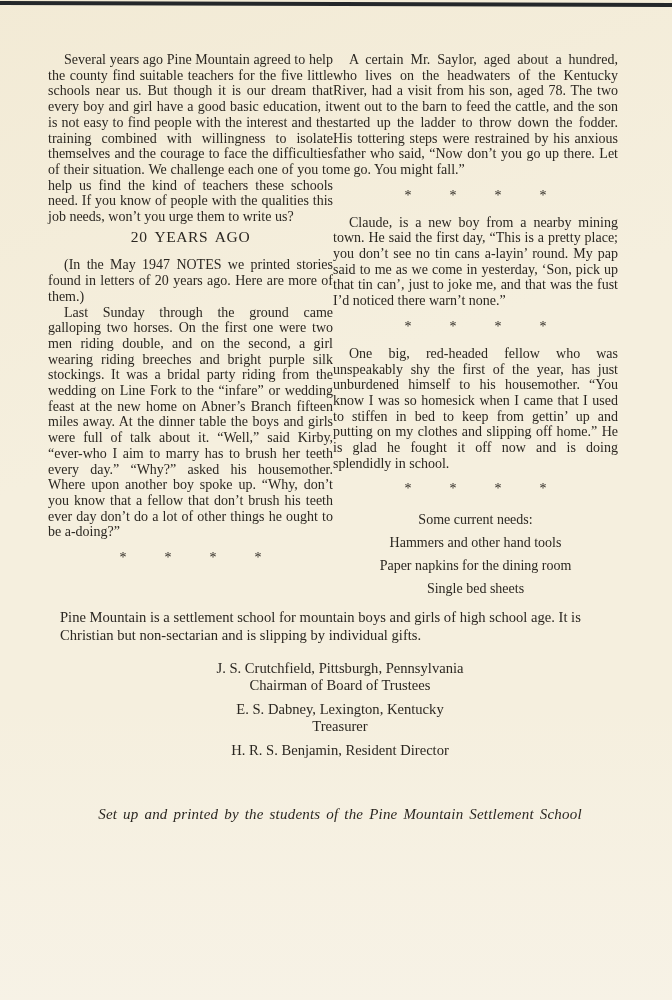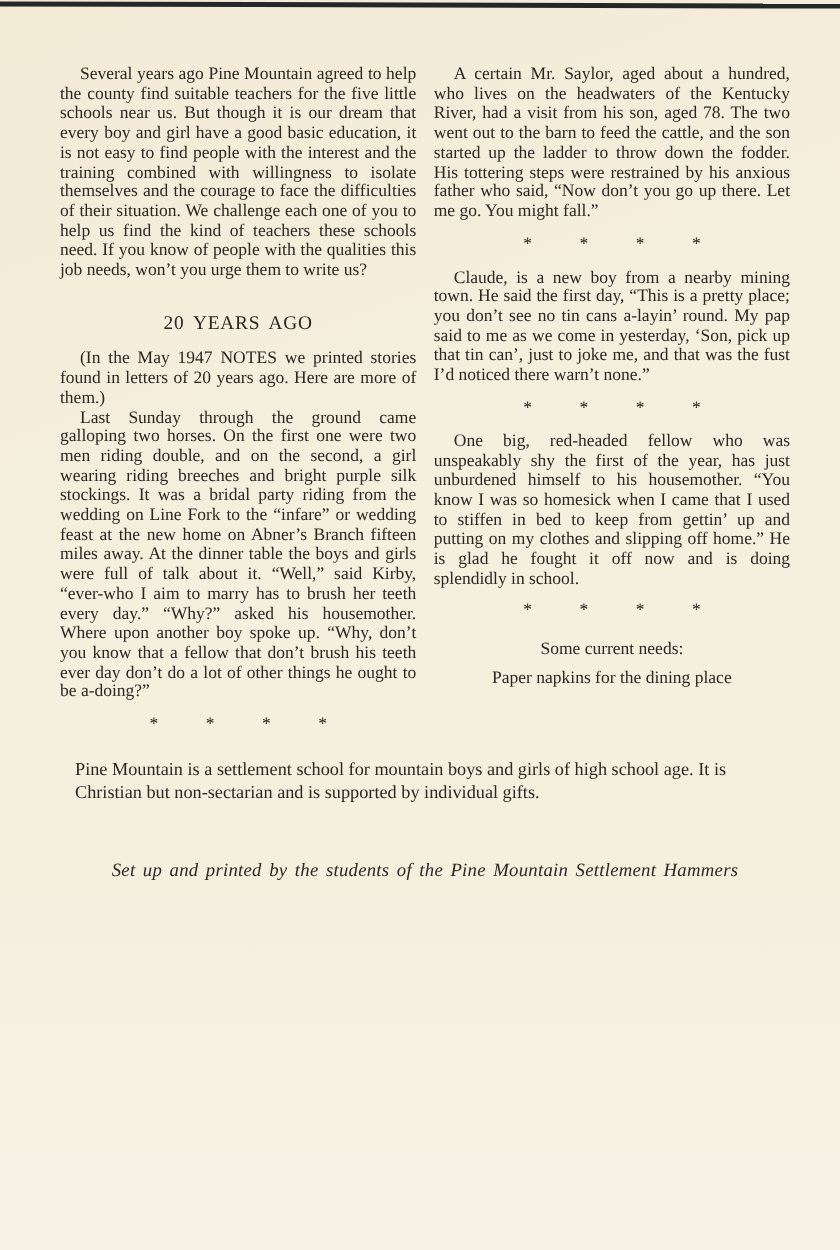--- a/index.html
+++ b/index.html
@@ -23,35 +23,35 @@
     background: #24272a;
     transform: rotate(0.15deg);
   }
   .content {
     position: absolute;
     top: 0; left: 0;
     width: 672px;
     box-sizing: border-box;
     padding: 52px 40px 0 48px;
   }
-  .columns { display: flex; gap: 14px; }
+  .columns { display: flex; }
   .col {
     width: 285px;
     text-align: justify;
     font-size: 14px;
     line-height: 15.7px;
   }
   p.para { margin: 0; text-indent: 16px; }
   .heading {
     font-size: 15.5px;
     font-weight: normal;
     text-align: center;
     letter-spacing: 0.6px;
     word-spacing: 3px;
-    margin: 26px 0 13px;
+    margin: 4px 0 13px;
   }
   .stars {
     display: flex;
     justify-content: space-between;
     width: 142px;
     margin: 11px auto 12px;
     font-size: 14px;
     line-height: 14px;
     text-align: center;
   }
@@ -116,25 +116,40 @@
         </div>
         <p class="para">One big, red-headed fellow who was unspeakably shy the first of the year, has just unburdened himself to his housemother. “You know I was so homesick when I came that I used to stiffen in bed to keep from gettin’ up and putting on my clothes and slipping off home.” He is glad he fought it off now and is doing splendidly in school.</p>
         <div class="stars">
           <span>*</span>
           <span>*</span>
           <span>*</span>
           <span>*</span>
         </div>
         <div class="needs">
           <p>Some current needs:</p>
-          <p>Paper napkins for the dining place</p>
+          <p>Hammers and other hand tools</p>
+          <p>Paper napkins for the dining room</p>
+          <p>Single bed sheets</p>
         </div>
       </div>
 
     </div>
 
     <div class="footer">
-      <p class="about">Pine Mountain is a settlement school for mountain boys and girls of high school age. It is Christian but non-sectarian and is supported by individual gifts.</p>
-      <p class="colophon">Set up and printed by the students of the Pine Mountain Settlement Hammers</p>
+      <p class="about">Pine Mountain is a settlement school for mountain boys and girls of high school age. It is Christian but non-sectarian and is slipping by individual gifts.</p>
+      <div class="officers">
+        <div class="officer">
+          <p>J. S. Crutchfield, Pittsburgh, Pennsylvania</p>
+          <p>Chairman of Board of Trustees</p>
+        </div>
+        <div class="officer">
+          <p>E. S. Dabney, Lexington, Kentucky</p>
+          <p>Treasurer</p>
+        </div>
+        <div class="officer">
+          <p>H. R. S. Benjamin, Resident Director</p>
+        </div>
+      </div>
+      <p class="colophon">Set up and printed by the students of the Pine Mountain Settlement School</p>
     </div>
 
   </div>
 </div>
 
 </body></html>

